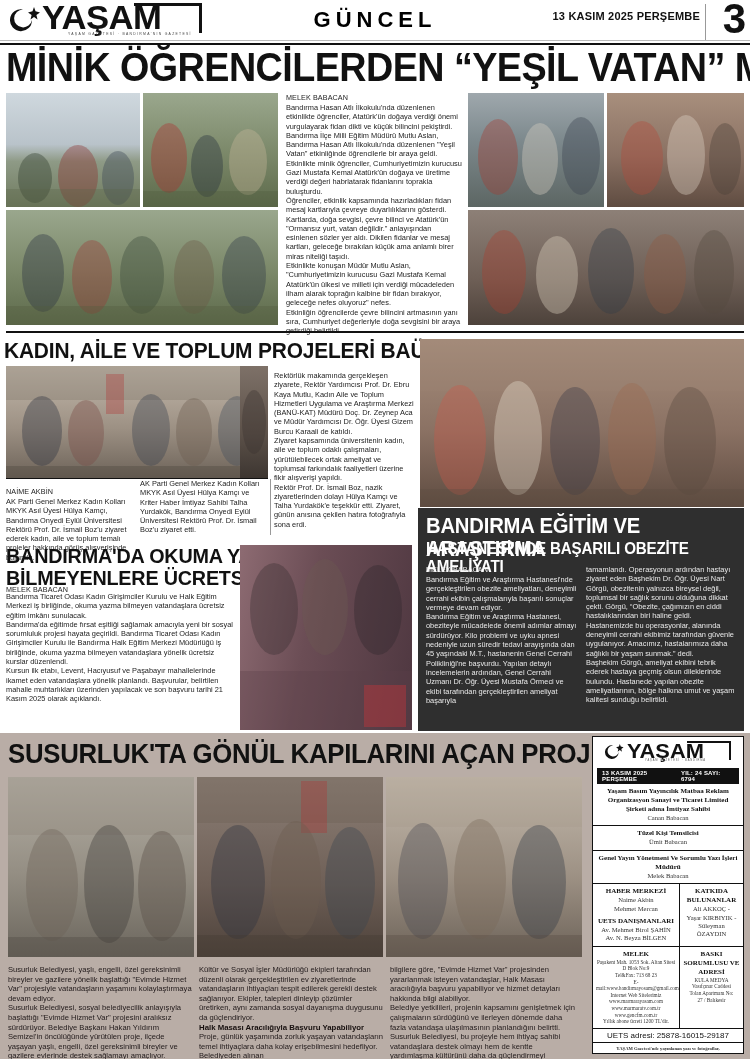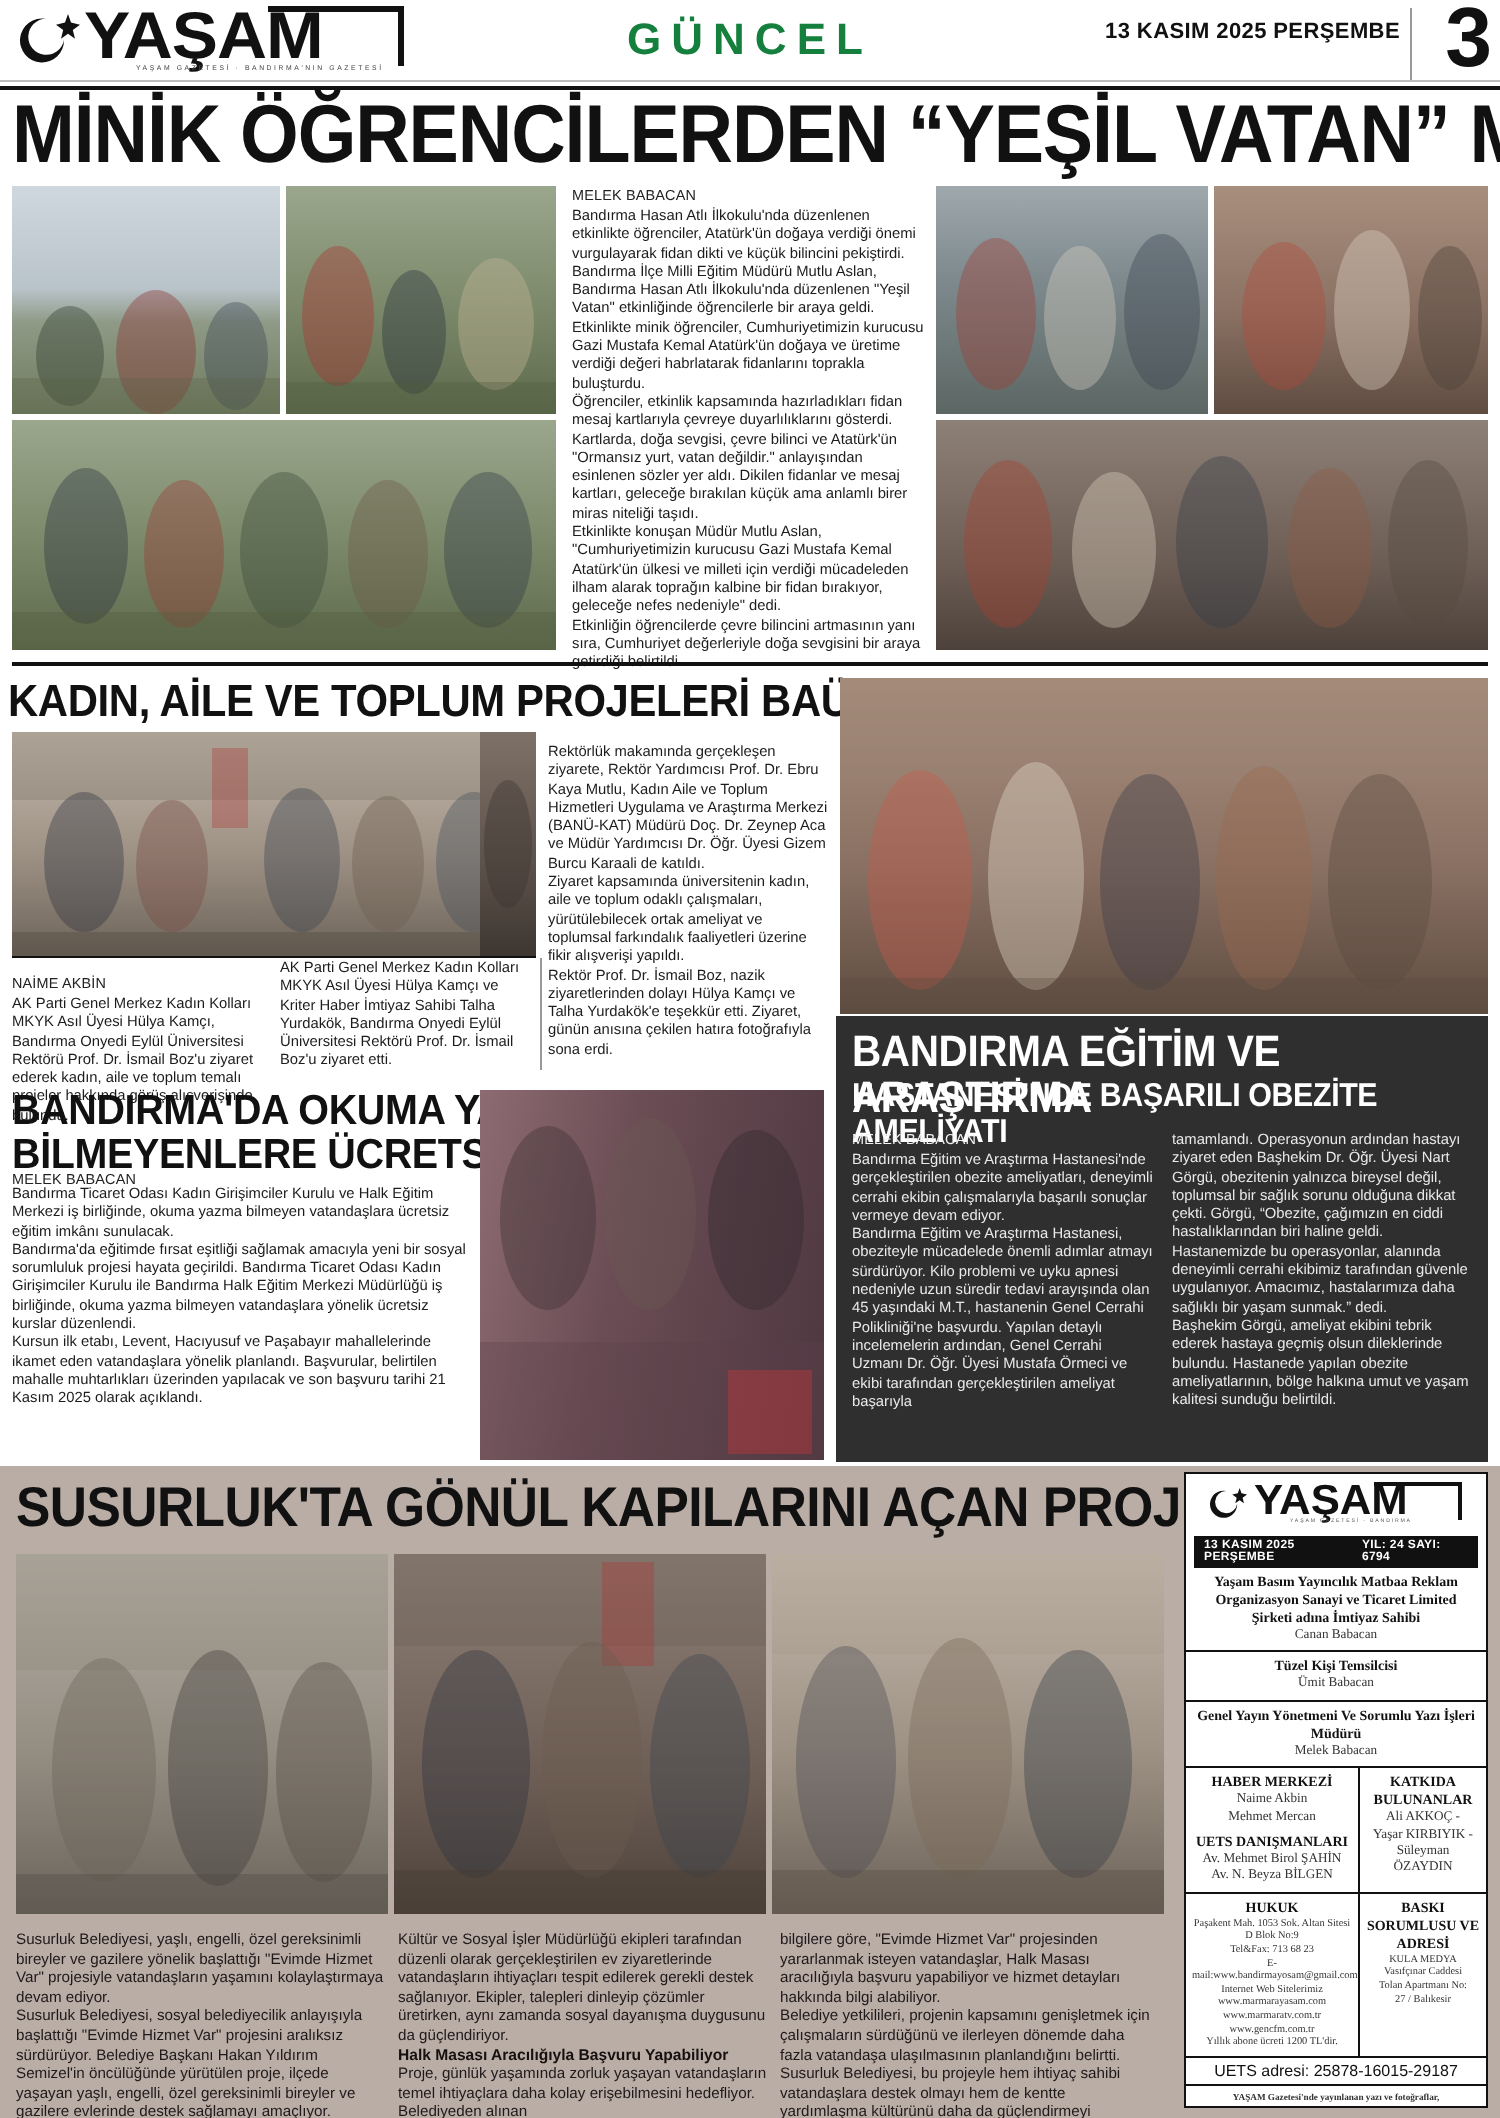--- a/index.html
+++ b/index.html
@@ -28,21 +28,21 @@
   }
   .logo-rule-top { position: absolute; left: 128px; top: 1px; width: 68px; height: 3px; background: #111; }
   .logo-rule-right { position: absolute; left: 193px; top: 1px; width: 3px; height: 30px; background: #111; }
   .logo-sub {
     position: absolute; left: 62px; top: 30px;
     font-size: 3.4px; letter-spacing: 1.3px; color: #444; white-space: nowrap;
   }
   .section-title {
     position: absolute; left: 0; right: 0; top: 7px;
     text-align: center;
-    font-size: 22px; font-weight: bold; letter-spacing: 5px; color: #15803d;
+    font-size: 22px; font-weight: bold; letter-spacing: 5px; color: #000000;
   }
   .date-line {
     position: absolute; right: 50px; top: 10px;
     font-size: 11px; font-weight: bold; letter-spacing: 0.2px; color: #111;
   }
   .page-number {
     position: absolute; right: 4px; top: -6px;
     font-size: 42px; font-weight: bold; color: #111; line-height: 50px;
   }
   .page-num-divider { position: absolute; right: 44px; top: 4px; width: 1px; height: 36px; background: #999; }
@@ -240,21 +240,21 @@
       <div class="bar" style="left:0;top:96px;width:272px;height:19px;background:#515c3e;"></div>
     </div>
   </div>
 
   <div class="a1-col">
     <div class="byline">MELEK BABACAN</div>
     <div class="body-col">
       <p>Bandırma Hasan Atlı İlkokulu'nda düzenlenen etkinlikte öğrenciler, Atatürk'ün doğaya verdiği önemi vurgulayarak fidan dikti ve küçük bilincini pekiştirdi.</p>
       <p>Bandırma İlçe Milli Eğitim Müdürü Mutlu Aslan, Bandırma Hasan Atlı İlkokulu'nda düzenlenen "Yeşil Vatan" etkinliğinde öğrencilerle bir araya geldi. Etkinlikte minik öğrenciler, Cumhuriyetimizin kurucusu Gazi Mustafa Kemal Atatürk'ün doğaya ve üretime verdiği değeri habrlatarak fidanlarını toprakla buluşturdu.</p>
       <p>Öğrenciler, etkinlik kapsamında hazırladıkları fidan mesaj kartlarıyla çevreye duyarlılıklarını gösterdi. Kartlarda, doğa sevgisi, çevre bilinci ve Atatürk'ün "Ormansız yurt, vatan değildir." anlayışından esinlenen sözler yer aldı. Dikilen fidanlar ve mesaj kartları, geleceğe bırakılan küçük ama anlamlı birer miras niteliği taşıdı.</p>
-      <p>Etkinlikte konuşan Müdür Mutlu Aslan, "Cumhuriyetimizin kurucusu Gazi Mustafa Kemal Atatürk'ün ülkesi ve milleti için verdiği mücadeleden ilham alarak toprağın kalbine bir fidan bırakıyor, geleceğe nefes nedeniyle" dedi.</p>
+      <p>Etkinlikte konuşan Müdür Mutlu Aslan, "Cumhuriyetimizin kurucusu Gazi Mustafa Kemal Atatürk'ün ülkesi ve milleti için verdiği mücadeleden ilham alarak toprağın kalbine bir fidan bırakıyor, geleceğe nefes oluyoruz" nefes.</p>
       <p>Etkinliğin öğrencilerde çevre bilincini artmasının yanı sıra, Cumhuriyet değerleriyle doğa sevgisini bir araya getirdiği belirtildi.</p>
     </div>
   </div>
 
   <div class="a1-photos-right">
     <div class="ph kids" style="left:0;top:0;width:136px;height:114px;">
       <div class="blob" style="left:10px;top:26px;width:40px;height:76px;background:#a33c33;"></div>
       <div class="blob" style="left:54px;top:30px;width:36px;height:72px;background:#d8cfc2;"></div>
       <div class="blob" style="left:94px;top:24px;width:38px;height:78px;background:#39424f;"></div>
     </div>
@@ -454,21 +454,21 @@
       <div>
         <div class="mast-b">KATKIDA BULUNANLAR</div>
         <div class="mast-n">Ali AKKOÇ -</div>
         <div class="mast-n">Yaşar KIRBIYIK -</div>
         <div class="mast-n">Süleyman ÖZAYDIN</div>
       </div>
     </div>
 
     <div class="mast-split">
       <div>
-        <div class="mast-b">HUKUK</div>
+        <div class="mast-b">MELEK</div>
         <div class="mast-tiny">Paşakent Mah. 1053 Sok. Altan Sitesi</div>
         <div class="mast-tiny">D Blok No:9</div>
         <div class="mast-tiny">Tel&amp;Fax: 713 68 23</div>
         <div class="mast-tiny">E-mail:www.bandirmayosam@gmail.com</div>
         <div class="mast-tiny">Internet Web Sitelerimiz</div>
         <div class="mast-tiny">www.marmarayasam.com</div>
         <div class="mast-tiny">www.marmaratv.com.tr</div>
         <div class="mast-tiny">www.gencfm.com.tr</div>
         <div class="mast-tiny">Yıllık abone ücreti 1200 TL'dir.</div>
       </div>

